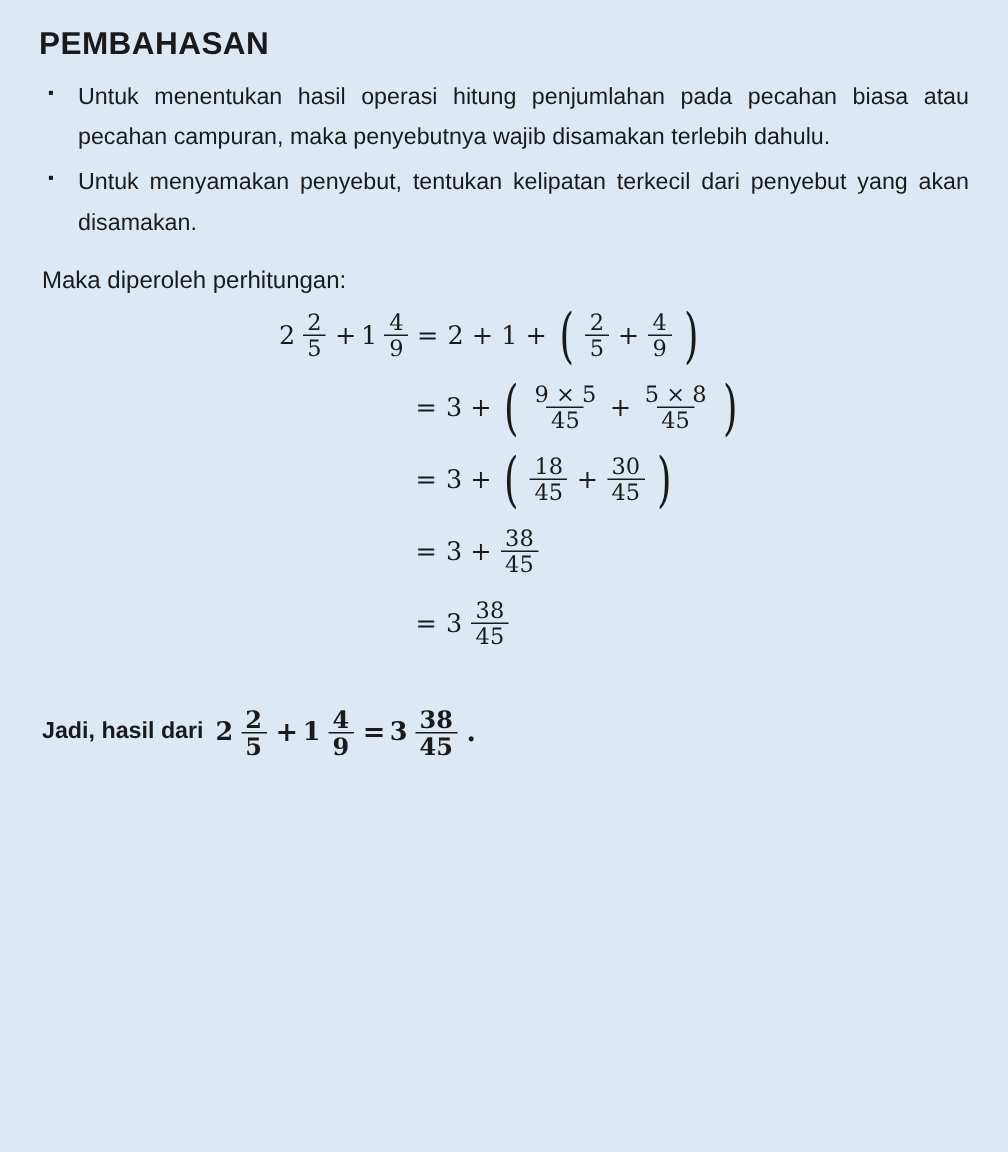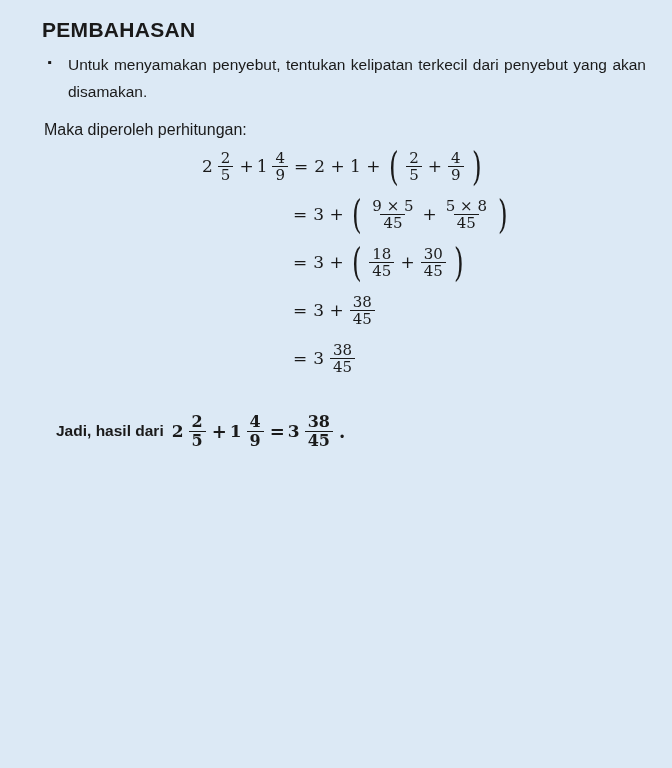--- a/index.html
+++ b/index.html
@@ -11,21 +11,21 @@
     height: 768px;
     background: #dce9f5;
     font-family: "Liberation Sans", sans-serif;
     color: #1a1a1a;
     overflow: hidden;
   }
   .page {
     width: 672px;
     height: 544px;
     box-sizing: border-box;
-    padding: 18px 26px 0 42px;
+    padding: 18px 26px 0 26px;
     position: relative;
   }
   .title {
     font-size: 21px;
     font-weight: bold;
     letter-spacing: 0.3px;
     margin: 0 0 10px 0;
   }
   .bullets {
     margin: 0 0 0 0;
@@ -103,21 +103,20 @@
     align-items: center;
   }
   
   .jadi {
     margin-top: 34px;
     display: flex;
     align-items: center;
     font-size: 15.5px;
     font-weight: bold;
     padding-left: 2px;
-    margin-left: 12px;
   }
   .jadi .mathpart {
     display: inline-flex;
     align-items: center;
     font-family: "DejaVu Serif", serif;
     font-size: 18px;
     font-weight: bold;
     margin-left: 8px;
   }
   .jadi .frac { font-size: 16px; font-weight: bold; }
@@ -131,20 +130,21 @@
 </head>
 <body>
 
 <div class="page">
 
   <h1 class="title">PEMBAHASAN</h1>
 
   <ul class="bullets">
     <li class="bullet">
       <span class="marker">▪</span>
+      <span>Untuk menentukan hasil operasi hitung penjumlahan pada pecahan biasa atau pecahan campuran, maka penyebutnya wajib disamakan terlebih dahulu.</span>
     </li>
     <li class="bullet">
       <span class="marker">▪</span>
       <span>Untuk menyamakan penyebut, tentukan kelipatan terkecil dari penyebut yang akan disamakan.</span>
     </li>
   </ul>
 
   <div class="lead">Maka diperoleh perhitungan:</div>
 
   <div class="math-block">

